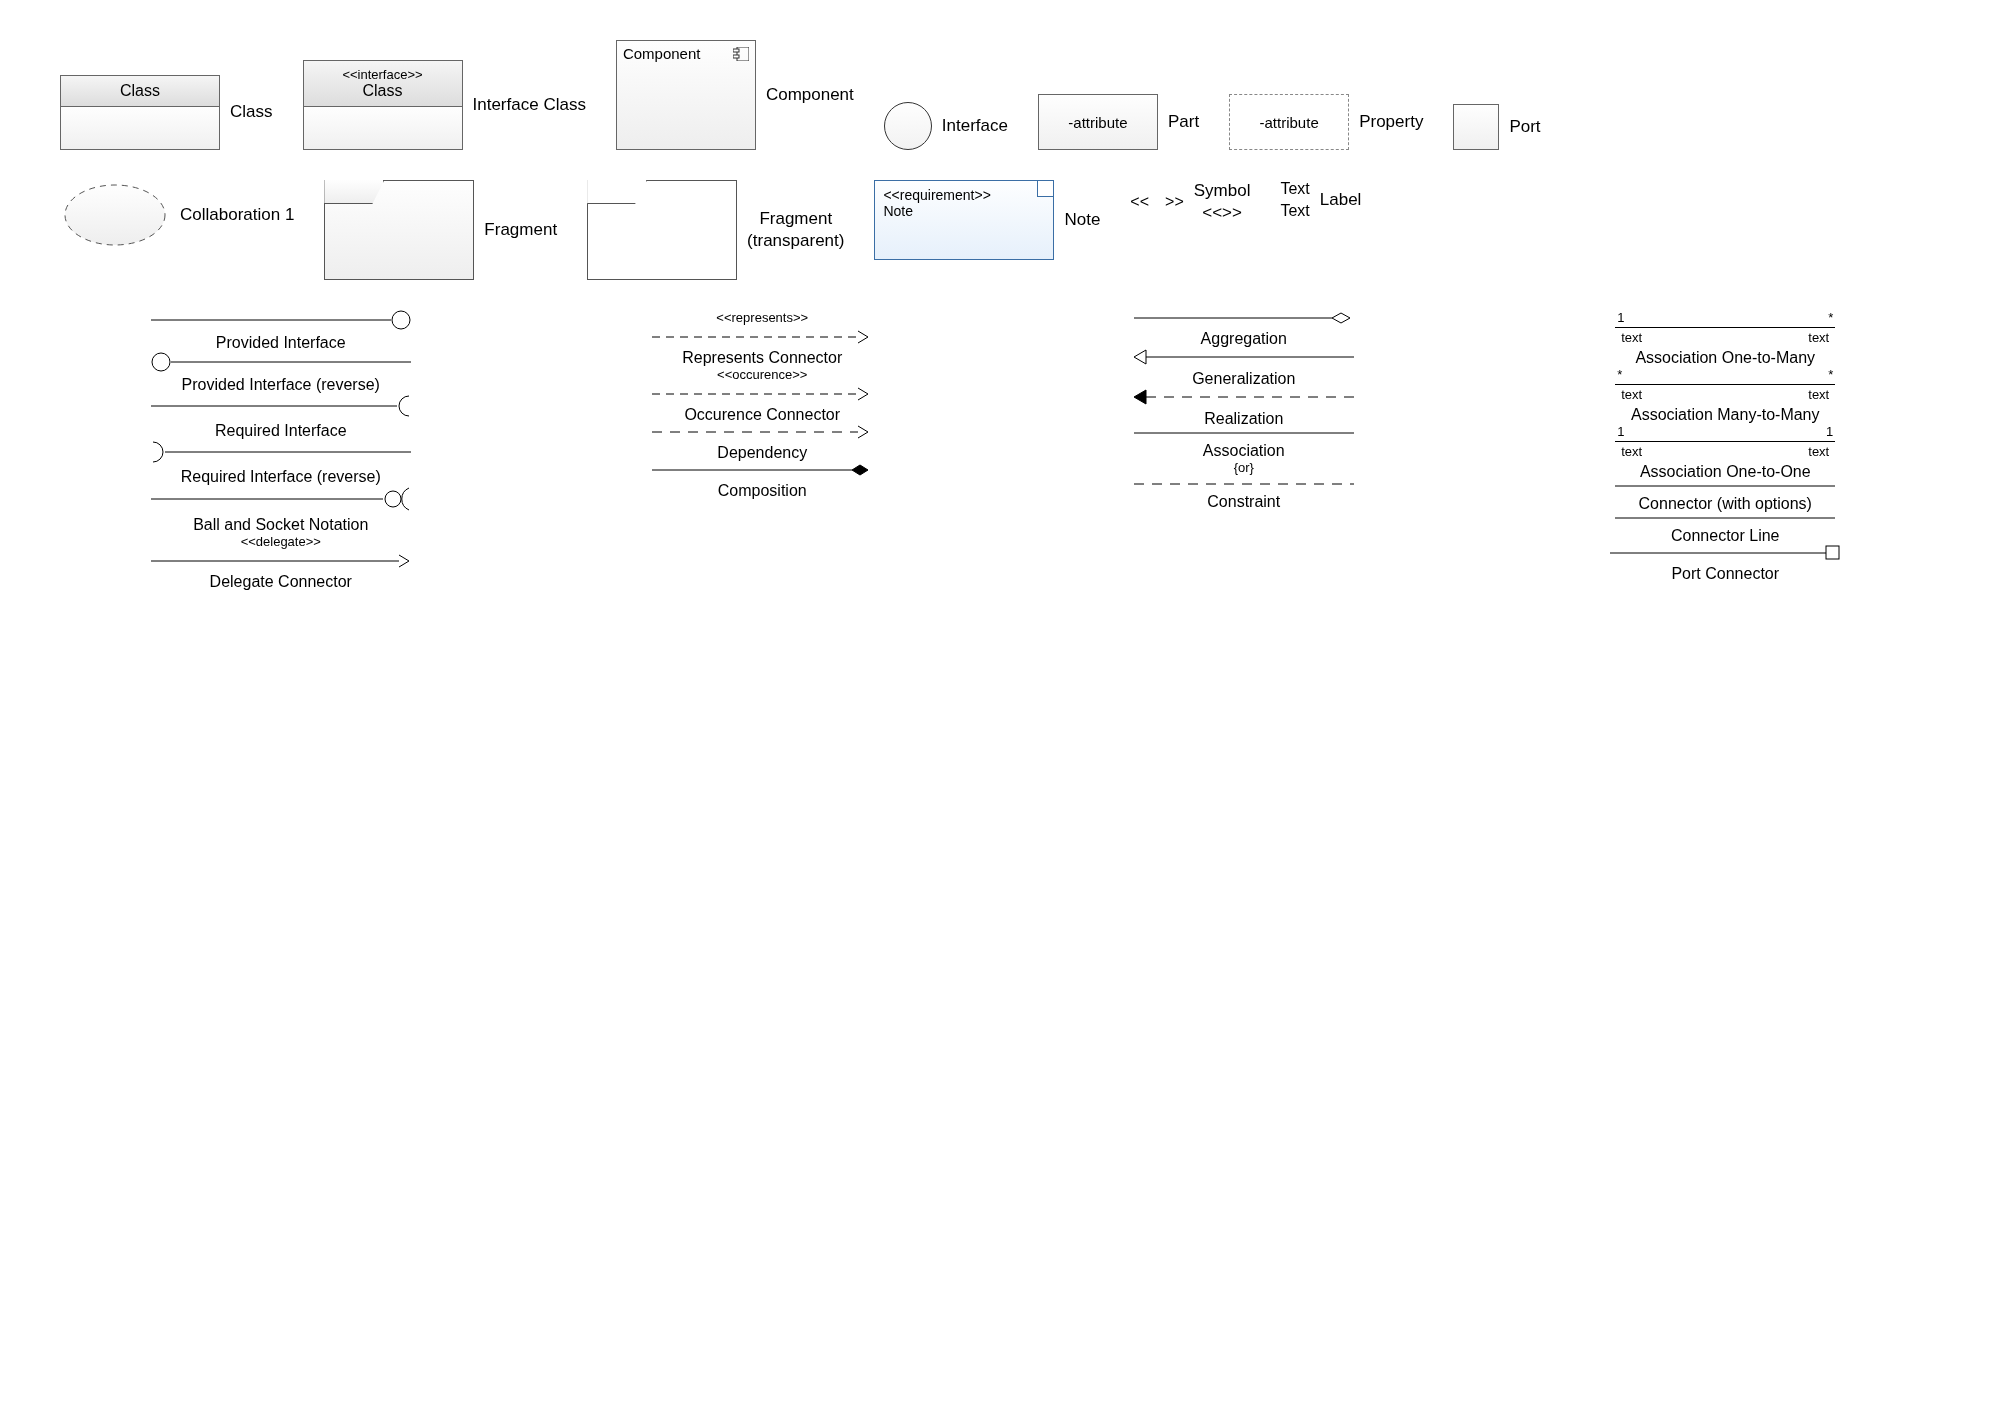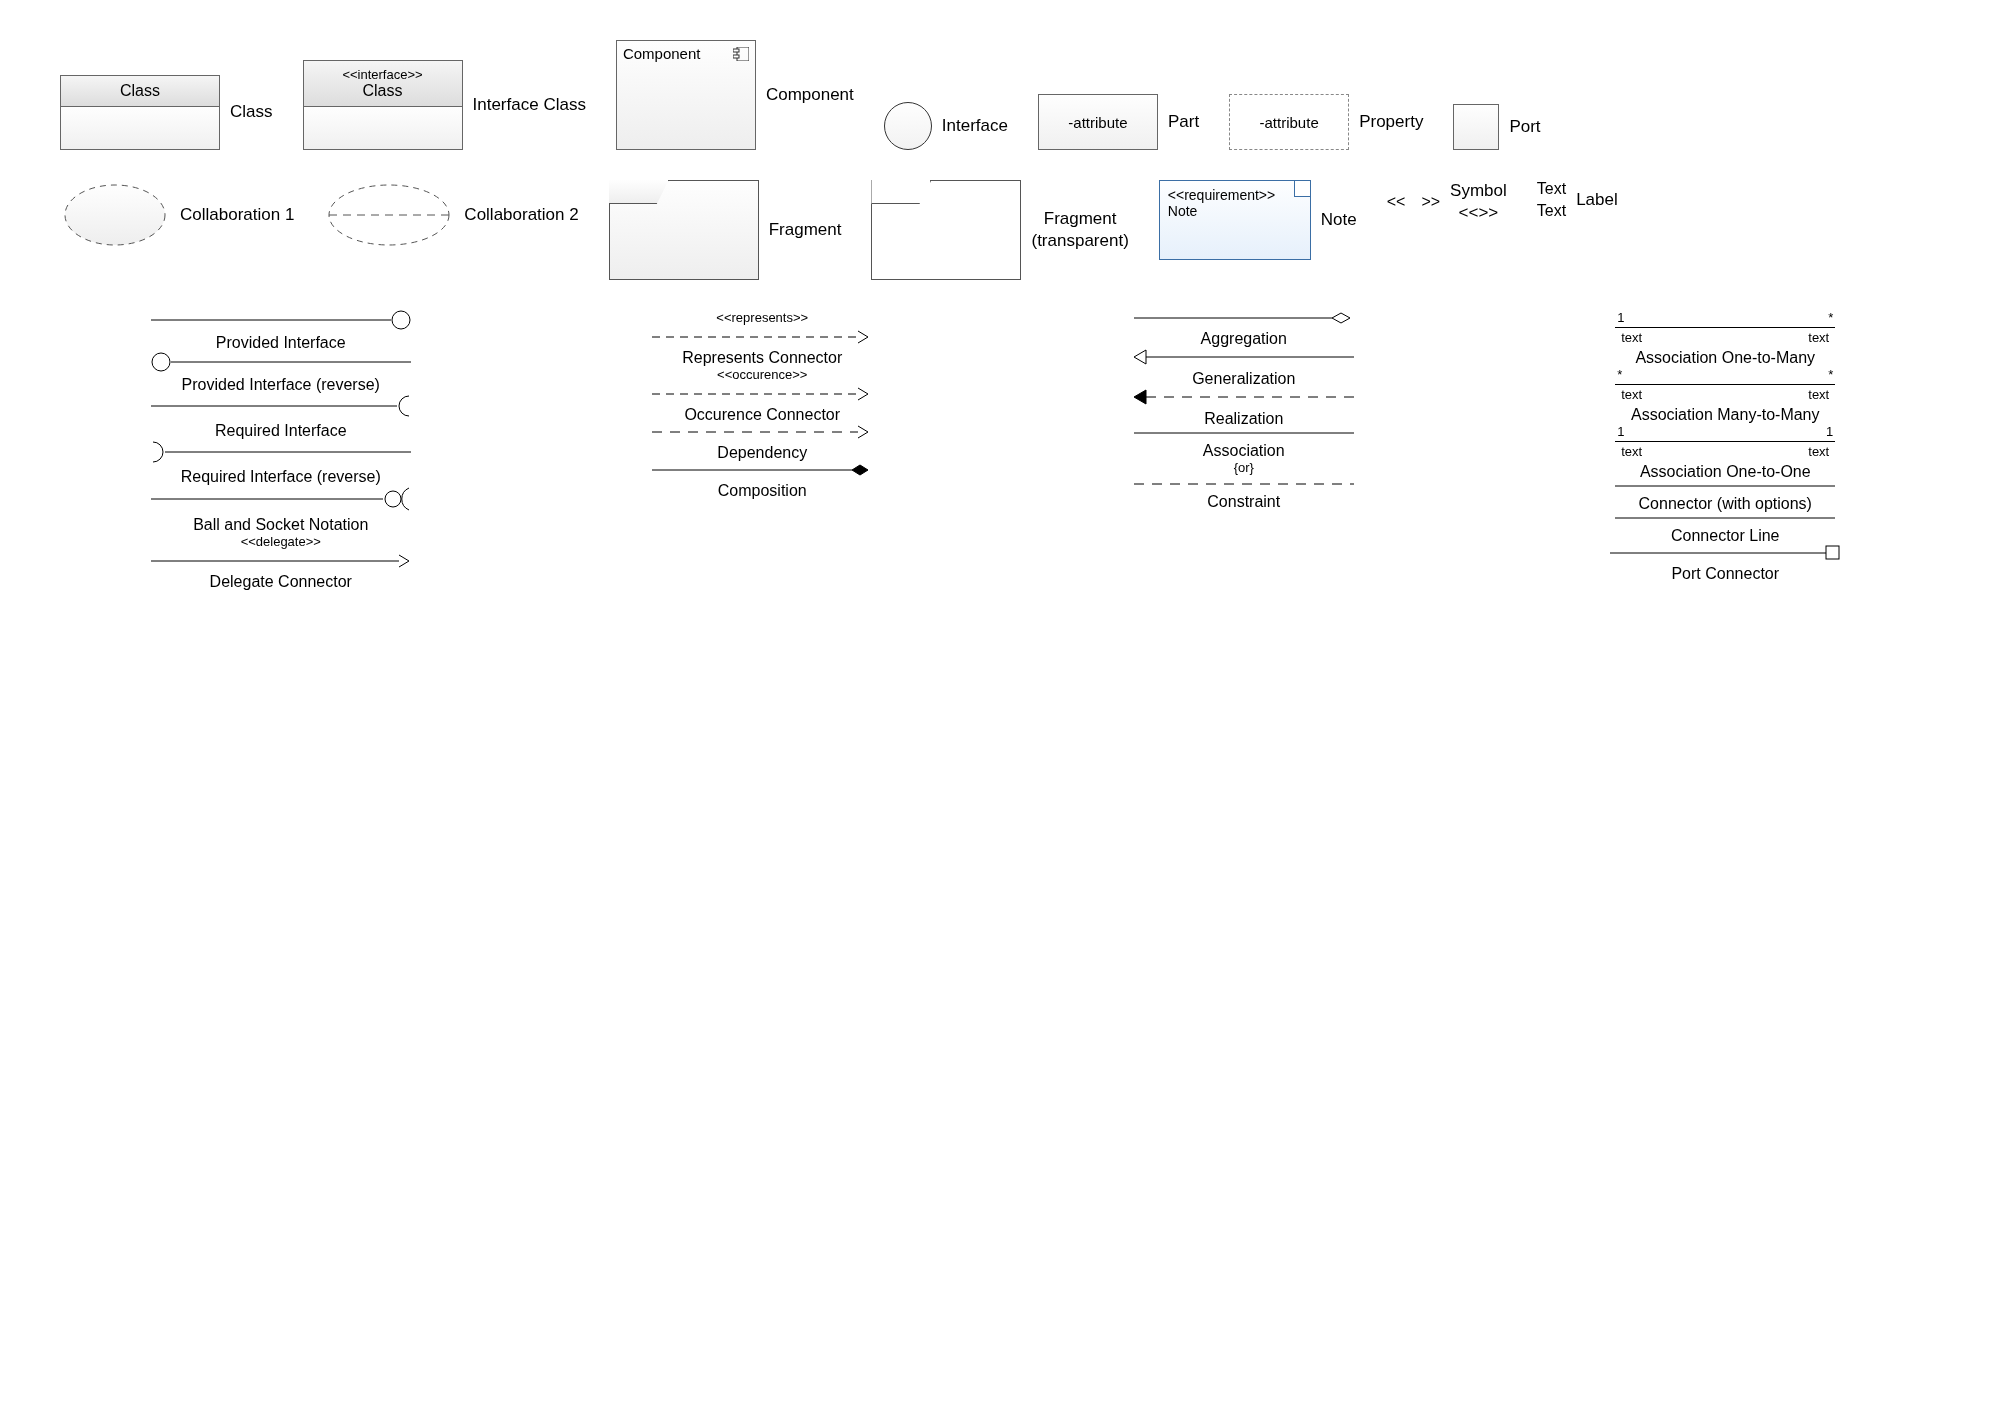--- a/index.html
+++ b/index.html
@@ -108,21 +108,21 @@
     width: 60px;
     height: 24px;
     border: 1px solid #555;
     border-top: none;
     border-left: none;
     background: inherit;
     clip-path: polygon(0 0, 100% 0, 80% 100%, 0 100%);
   }
   
   .note-box {
-    width: 152px;
+    width: 180px;
     height: 80px;
     border: 1px solid #3a6ea5;
     background: linear-gradient(#fdfeff, #e6f0fb);
     position: relative;
     padding: 6px 8px;
     font-size: 14px;
   }
   .note-fold {
     position: absolute;
     top: 0;
@@ -249,27 +249,20 @@
       <defs>
           <linearGradient id="g1" x1="0" y1="0" x2="0" y2="1">
             <stop offset="0" stop-color="#fefefe"></stop>
             <stop offset="1" stop-color="#eee"></stop>
           </linearGradient>
         </defs>
     </svg>
     <div class="caption">Collaboration 1</div>
   </div>
 
-  <div class="cell">
-    <svg width="130" height="70">
-      <ellipse cx="65" cy="35" rx="60" ry="30" fill="none" stroke="#555" stroke-dasharray="6,5"></ellipse>
-      <line x1="5" y1="35" x2="125" y2="35" stroke="#555" stroke-dasharray="8,6"></line>
-    </svg>
-    <div class="caption">Collaboration 2</div>
-  </div>
 
   <div class="cell">
     <div class="fragment">
       <div class="fragment-tab"></div>
     </div>
     <div class="caption">Fragment</div>
   </div>
 
   <div class="cell">
     <div class="fragment transparent">

